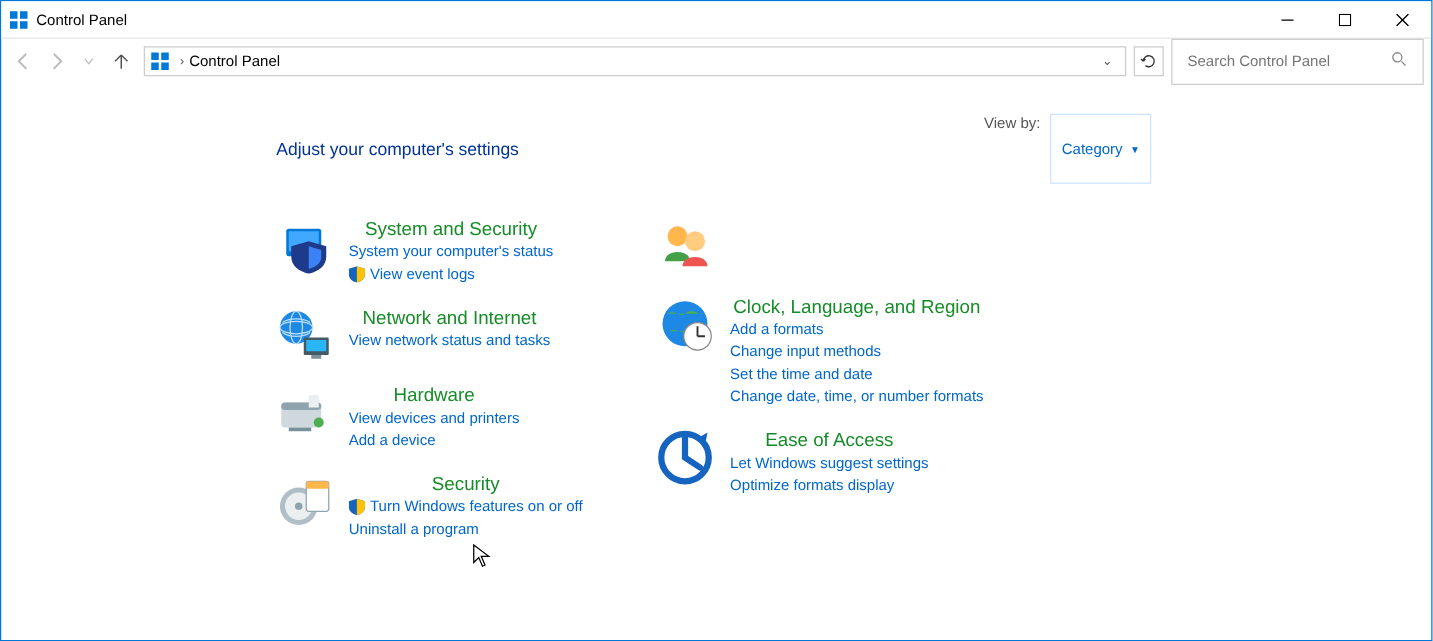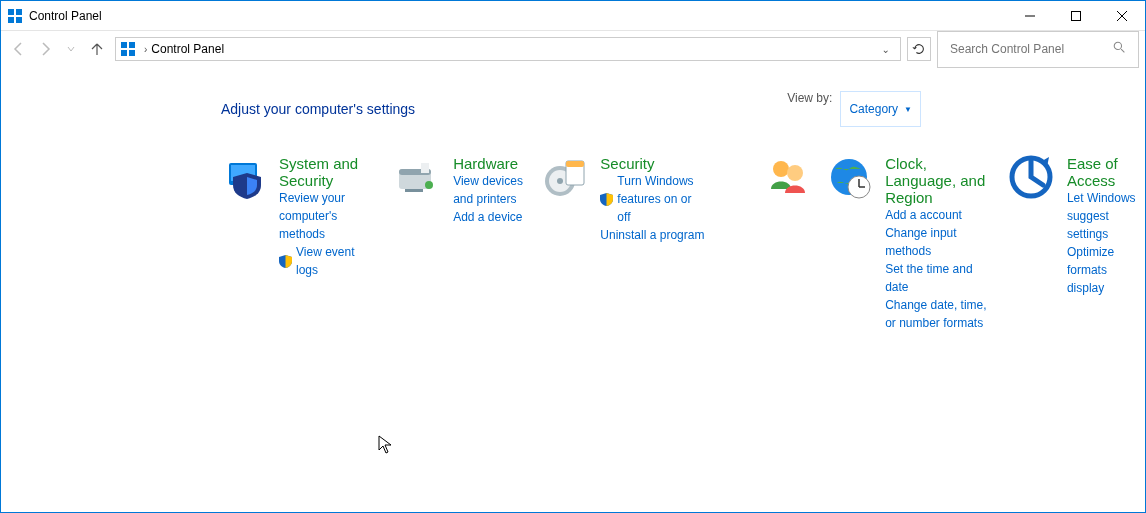--- a/index.html
+++ b/index.html
@@ -25,25 +25,25 @@
     .search-box { width: 202px; height: 37px; border: 1px solid #ccc; display: flex; align-items: center; padding: 0 12px; }
     .search-input { border: none; outline: none; flex: 1; font-size: 12px; color: #555; }
     .search-icon { color: #888; font-size: 12px; }
 
     
     .content { padding: 24px 0 0 220px; position: relative; }
     .heading-row { display: flex; align-items: center; justify-content: space-between; width: 700px; margin-bottom: 28px; }
     .main-heading { font-size: 14px; color: #003399; font-weight: normal; }
     .viewby { display: flex; align-items: flex-start; font-size: 12px; gap: 8px; }
     .viewby-label { color: #555; }
-    .viewby-dd { display: flex; align-items: center; color: #0066cc; border: 1px solid #cce4ff; padding: 10px 8px; gap: 6px; }
+    .viewby-dd { display: flex; align-items: center; color: #0066cc; border: 1px solid #cce4ff; padding: 20px 8px; gap: 6px; }
     .viewby-arrow { font-size: 8px; }
 
     .categories { display: flex; gap: 60px; }
-    .col { display: flex; flex-direction: row; gap: 18px; }
+    .col { display: flex; flex-direction: column; gap: 18px; text-align: center; }
 
     .category { display: flex; gap: 14px; }
     .cat-icon { width: 44px; height: 44px; flex-shrink: 0; }
     .cat-body { }
     .cat-title { color: #168c28; font-size: 15px; cursor: pointer; }
     .cat-link { color: #0066cc; font-size: 12px; display: flex; align-items: center; gap: 4px; cursor: pointer; line-height: 1.5; }
     .shield-badge { width: 13px; height: 13px; flex-shrink: 0; }
 
     .cursor { position: absolute; left: 377px; top: 368px; width: 16px; height: 20px; pointer-events: none; }
 
@@ -143,32 +143,43 @@
 
   <div class="categories">
     <div class="col" id="col-left">
         <div class="category">
           <svg class="cat-icon" viewBox="0 0 44 44">
             <use href="#system-security-icon"></use>
           </svg>
           <div class="cat-body">
             <div class="cat-title">System and Security</div>
             <div class="cat-link">
-              <span>Review your computer's methods</span>
+              <span>System your computer's status</span>
             </div>
             <div class="cat-link">
               <svg class="shield-badge" viewBox="0 0 13 13">
                 <use href="#shield-badge"></use>
               </svg>
               <span>View event logs</span>
             </div>
           </div>
         </div>
         <div class="category">
           <svg class="cat-icon" viewBox="0 0 44 44">
+            <use href="#network-internet-icon"></use>
+          </svg>
+          <div class="cat-body">
+            <div class="cat-title">Network and Internet</div>
+            <div class="cat-link">
+              <span>View network status and tasks</span>
+            </div>
+          </div>
+        </div>
+        <div class="category">
+          <svg class="cat-icon" viewBox="0 0 44 44">
             <use href="#hardware-icon"></use>
           </svg>
           <div class="cat-body">
             <div class="cat-title">Hardware</div>
             <div class="cat-link">
               <span>View devices and printers</span>
             </div>
             <div class="cat-link">
               <span>Add a device</span>
             </div>
@@ -198,21 +209,21 @@
             <use href="#user-accounts-icon"></use>
           </svg>
         </div>
         <div class="category">
           <svg class="cat-icon" viewBox="0 0 44 44">
             <use href="#clock-region-icon"></use>
           </svg>
           <div class="cat-body">
             <div class="cat-title">Clock, Language, and Region</div>
             <div class="cat-link">
-              <span>Add a account</span>
+              <span>Add a formats</span>
             </div>
             <div class="cat-link">
               <span>Change input methods</span>
             </div>
             <div class="cat-link">
               <span>Set the time and date</span>
             </div>
             <div class="cat-link">
               <span>Change date, time, or number formats</span>
             </div>

